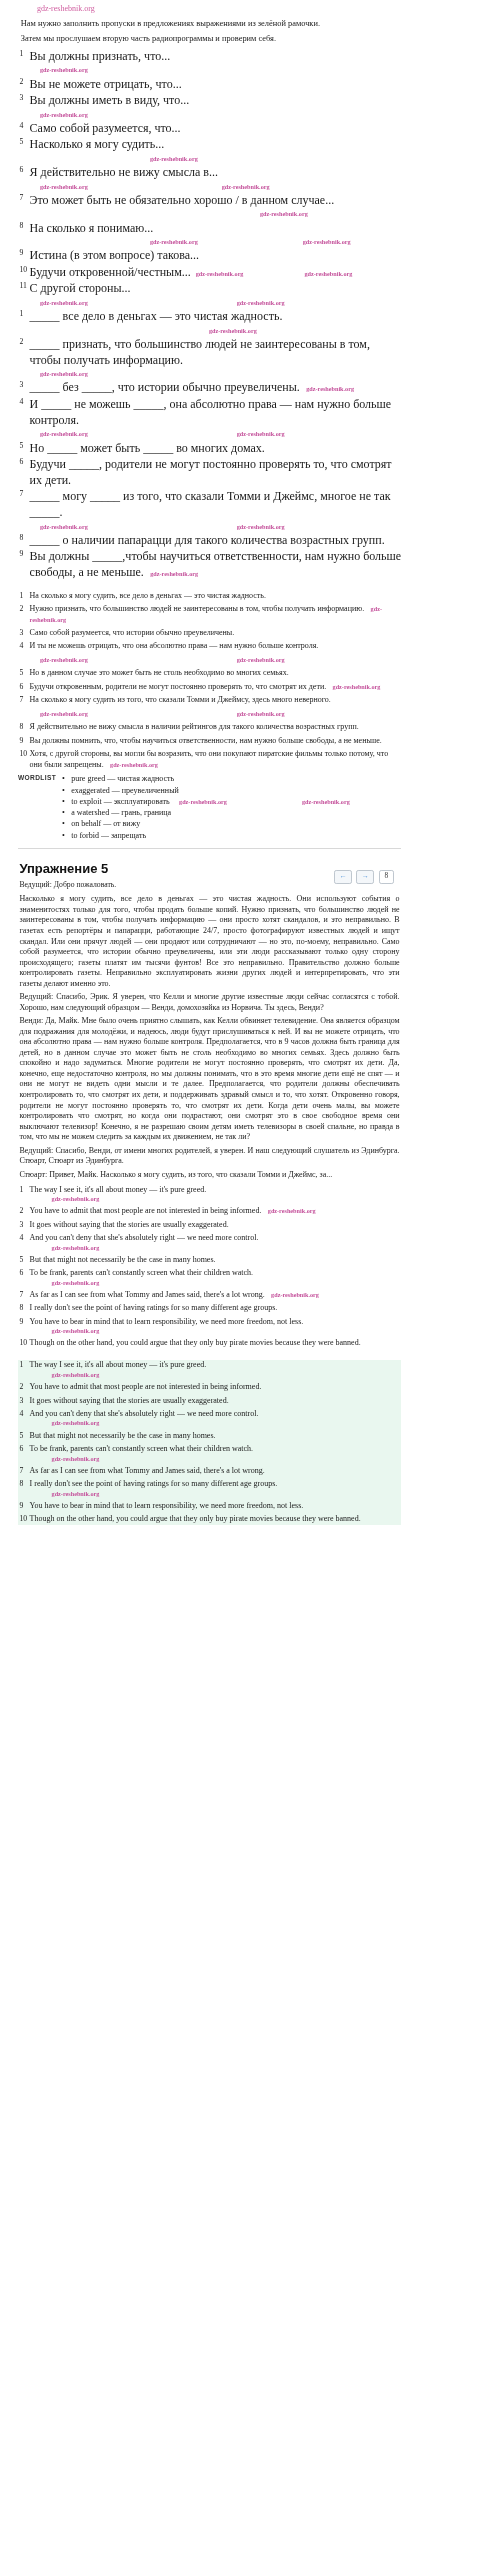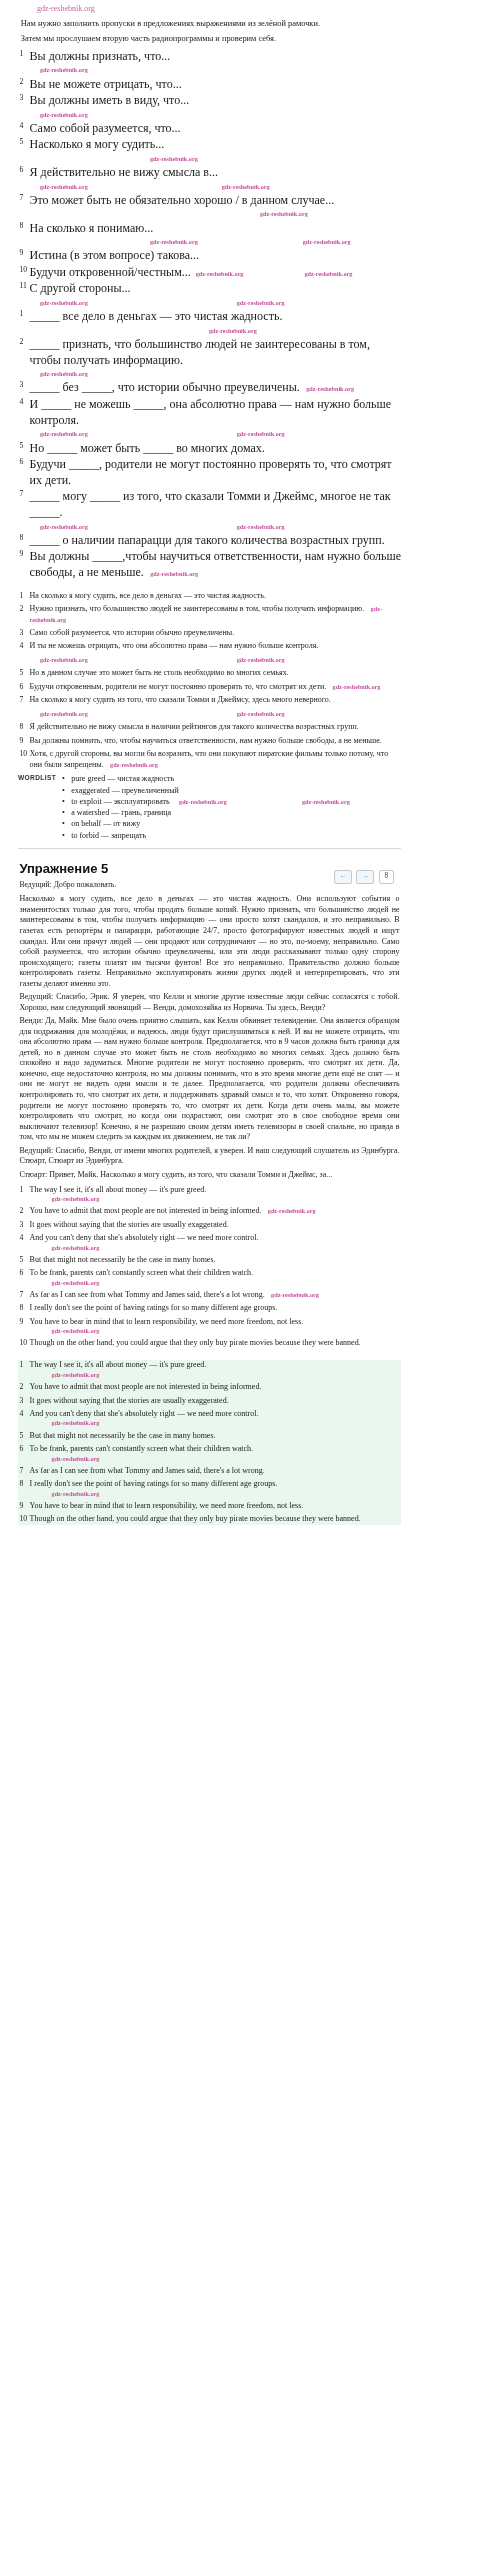--- a/index.html
+++ b/index.html
@@ -425,21 +425,21 @@
       <div class="arrow">←</div>
       <div class="arrow">→</div>
       <div class="pagebox">8</div>
     </div>
   </div>
 
   <div class="byline">Ведущий: Добро пожаловать.</div>
 
   <div class="dialog">
     <p>Насколько я могу судить, все дело в деньгах — это чистая жадность. Они используют события о знаменитостях только для того, чтобы продать больше копий. Нужно признать, что большинство людей не заинтересованы в том, чтобы получать информацию — они просто хотят скандалов, и это неправильно. В газетах есть репортёры и папарацци, работающие 24/7, просто фотографируют известных людей и ищут скандал. Или они прячут людей — они продают или сотрудничают — но это, по-моему, неправильно. Само собой разумеется, что истории обычно преувеличены, или эти люди рассказывают только одну сторону происходящего; газеты платят им тысячи фунтов! Все это неправильно. Правительство должно больше контролировать газеты. Неправильно эксплуатировать жизни других людей и интерпретировать, что эти газеты делают именно это.</p>
-    <p>Ведущий: Спасибо, Эрик. Я уверен, что Келли и многие другие известные люди сейчас согласятся с тобой. Хорошо, нам следующий звонящий — Венди, домохозяйка из Норвича. Ты здесь, Венди?</p>
+    <p>Ведущий: Спасибо, Эрик. Я уверен, что Келли и многие другие известные люди сейчас согласятся с тобой. Хорошо, нам следующий образцом — Венди, домохозяйка из Норвича. Ты здесь, Венди?</p>
     <p>Венди: Да, Майк. Мне было очень приятно слышать, как Келли обвиняет телевидение. Она является образцом для подражания для молодёжи, и надеюсь, люди будут прислушиваться к ней. И вы не можете отрицать, что она абсолютно права — нам нужно больше контроля. Предполагается, что в 9 часов должна быть граница для детей, но в данном случае это может быть не столь необходимо во многих семьях. Здесь должно быть спокойно и надо задуматься. Многие родители не могут постоянно проверять, что смотрят их дети. Да, конечно, еще недостаточно контроля, но мы должны понимать, что в это время многие дети ещё не спят — и они не могут не видеть одни мысли и те далее. Предполагается, что родители должны обеспечивать контролировать то, что смотрят их дети, и поддерживать здравый смысл и то, что хотят. Откровенно говоря, родители не могут постоянно проверять то, что смотрят их дети. Когда дети очень малы, вы можете контролировать что смотрят, но когда они подрастают, они смотрят это в свое свободное время они выключают телевизор! Конечно, я не разрешаю своим детям иметь телевизоры в своей спальне, но правда в том, что мы не можем следить за каждым их движением, не так ли?</p>
     <p>Ведущий: Спасибо, Венди, от имени многих родителей, я уверен. И наш следующий слушатель из Эдинбурга. Стюарт, Стюарт из Эдинбурга.</p>
     <p>Стюарт: Привет, Майк. Насколько я могу судить, из того, что сказали Томми и Джеймс, за...</p>
   </div>
 
   <ol class="anslist">
     <li>
       <span class="num">1</span>
       <span>The way I see it, it's all about money — it's pure greed.</span>
       <div class="wm" style="padding-left:22px">gdz-reshebnik.org</div>

